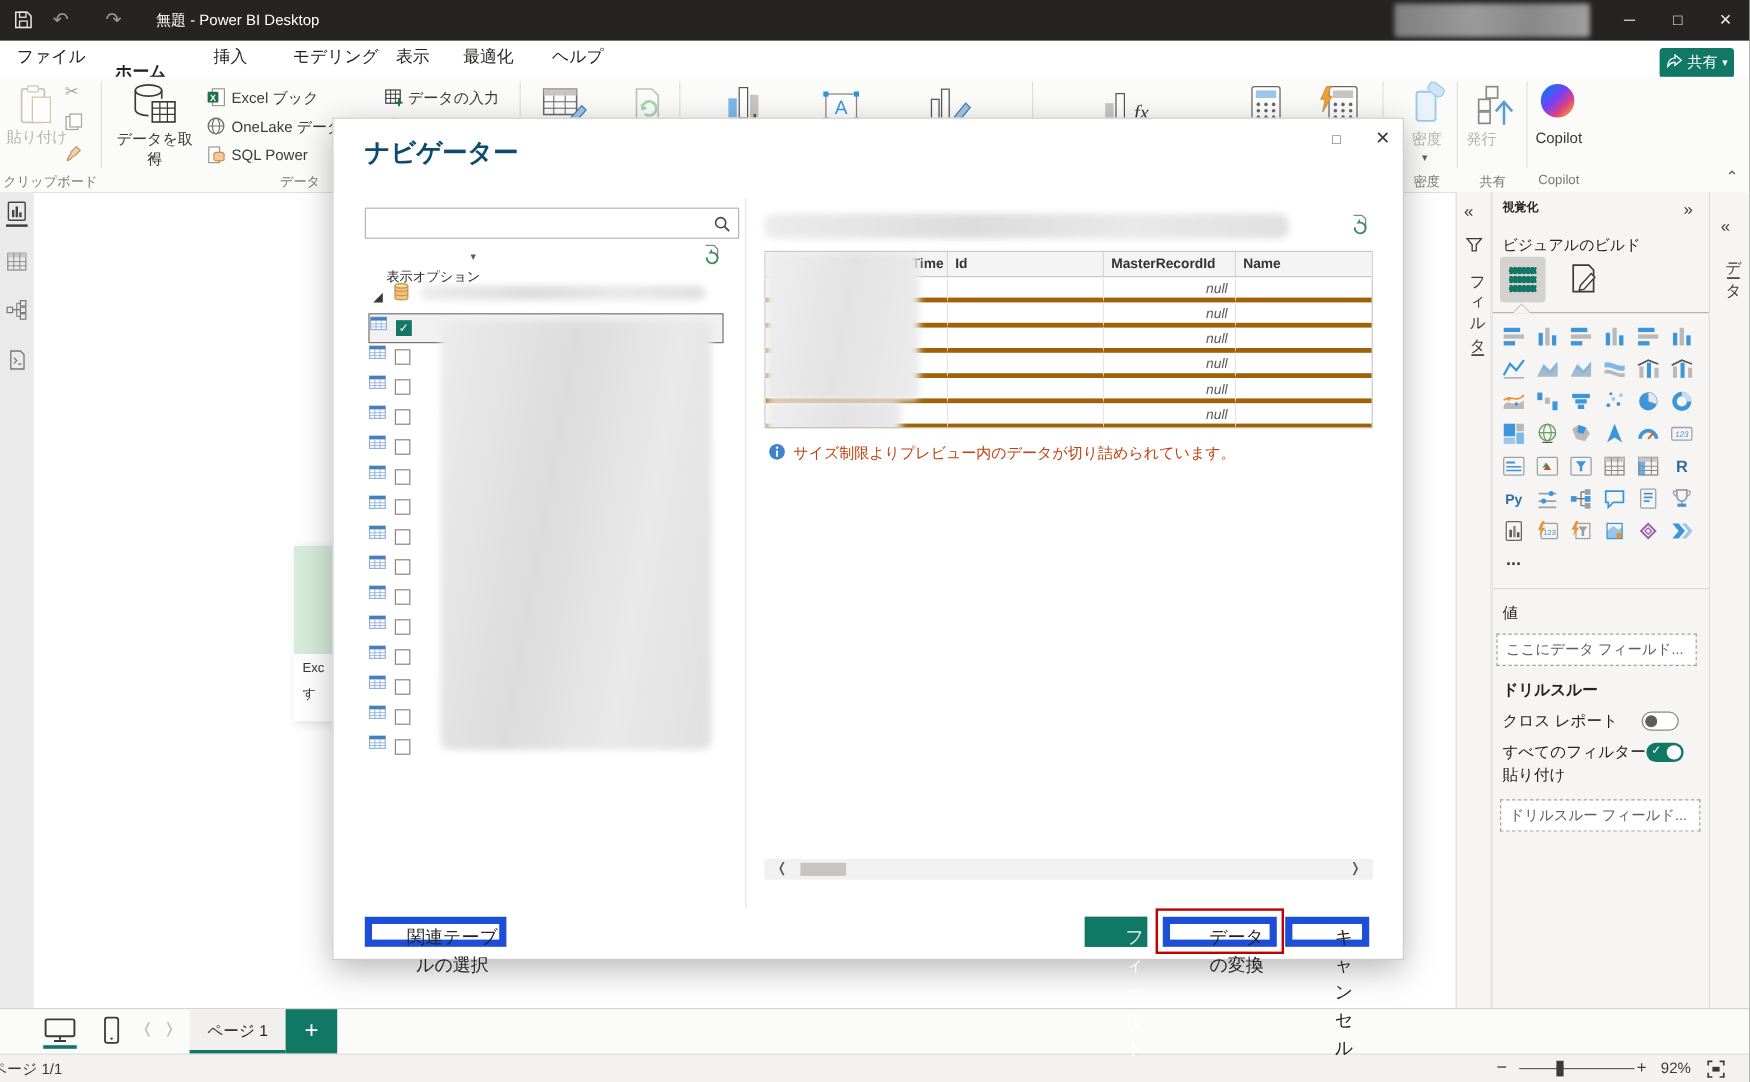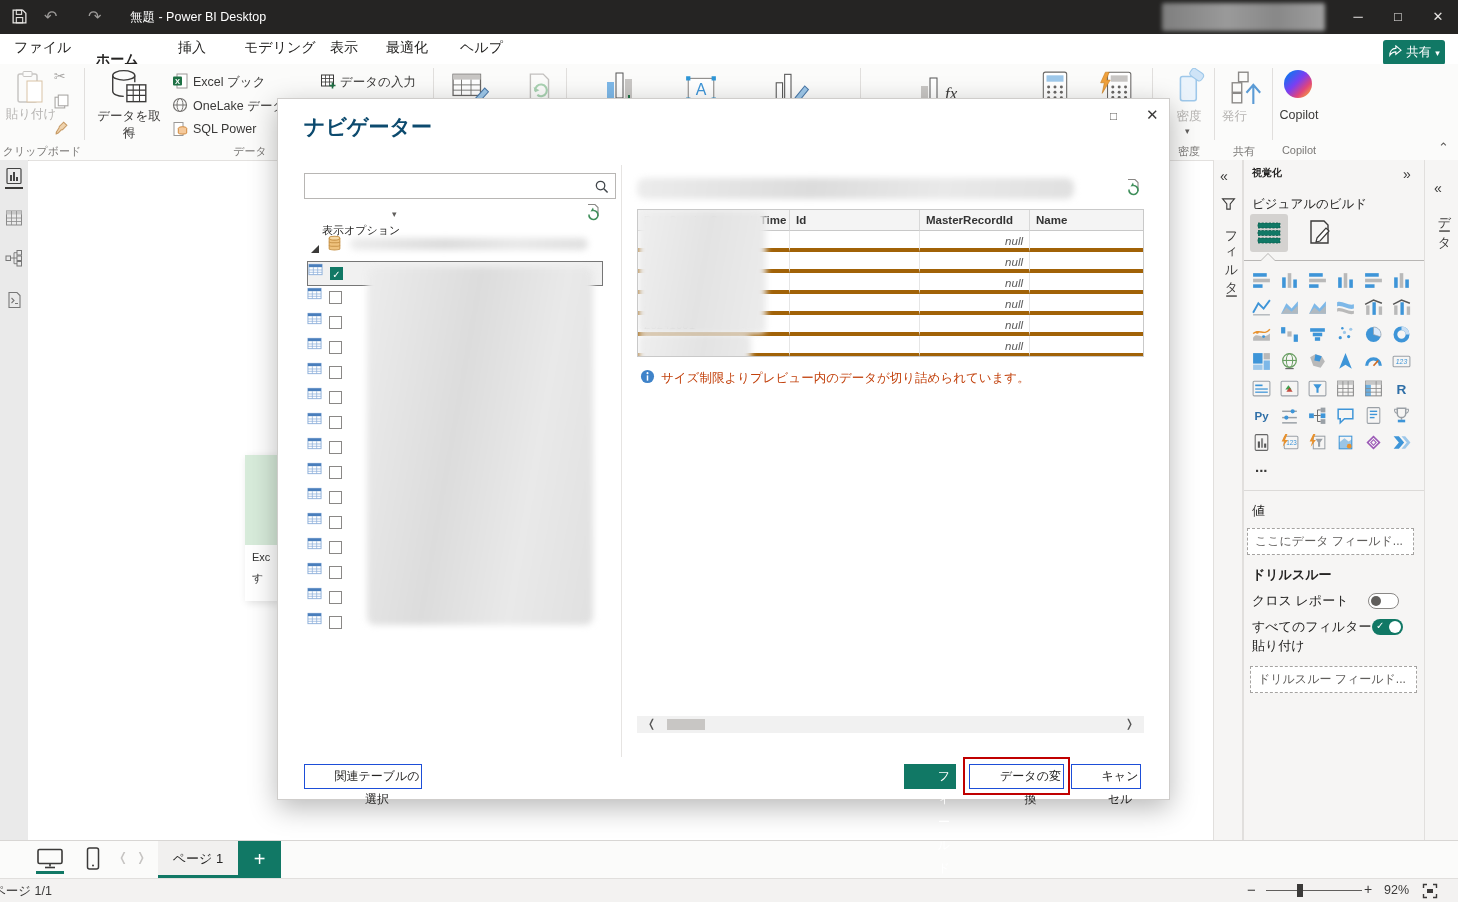--- a/index.html
+++ b/index.html
@@ -43,21 +43,21 @@
   .blur-light{filter:blur(3px);background:linear-gradient(100deg,#efefef,#e3e3e3 50%,#ececec);border-radius:6px;}
   .treerow{position:absolute;left:0;width:296px;height:25px;}
   .treerow.sel{border:1px solid #767676;background:#f1f1f1;box-sizing:border-box;}
   .cb{position:absolute;width:13px;height:13px;box-sizing:border-box;border:1px solid #8a8886;background:#fff;}
   .cb.on{background:#117865;border-color:#117865;color:#fff;font-size:10px;line-height:13px;text-align:center;}
   .pv-hcell{position:absolute;height:21px;background:#f4f4f4;border-right:1px solid #d8d8d8;border-bottom:1px solid #c8c8c8;
      font-size:11.5px;font-weight:bold;line-height:21px;padding-left:6px;box-sizing:border-box;color:#333;}
   .pv-cell{position:absolute;height:21px;border-right:1px solid #e6e6e6;border-bottom:4px solid #a16207;
      font-size:11.5px;line-height:21px;padding:0 6px;box-sizing:border-box;color:#333;}
   .pv-null{font-style:italic;text-align:right;color:#5a5a5a;}
-  .dlg-btn{position:absolute;height:25px;border:1px solid #1d4ed8;background:#fff;font-size:12px;color:#252423;
+  .dlg-btn{position:absolute;height:25px;border:6px solid #1d4ed8;background:#fff;font-size:15px;color:#252423;
      text-align:center;line-height:23px;box-sizing:border-box;padding-left:28px;}
   .dlg-btn.primary{background:#117865;border-color:#117865;color:#fff;}
   #red-annot{left:685px;top:658px;width:107px;height:38px;border:2px solid #C00000;box-sizing:border-box;z-index:3;}
   
   .panel-strip{background:#f6f5f4;border-left:1px solid #e1dfdd;}
   #vis-panel{left:1243px;top:160px;width:181px;height:680px;background:#f6f5f4;border-left:1px solid #e1dfdd;}
   .vtext{writing-mode:vertical-rl;text-orientation:upright;font-size:13px;color:#3b3a39;letter-spacing:2px;}
   .chev{font-size:14px;color:#3b3a39;}
   .gcell{position:absolute;width:26px;height:25px;}
   .gcell svg{width:21px;height:21px;}

